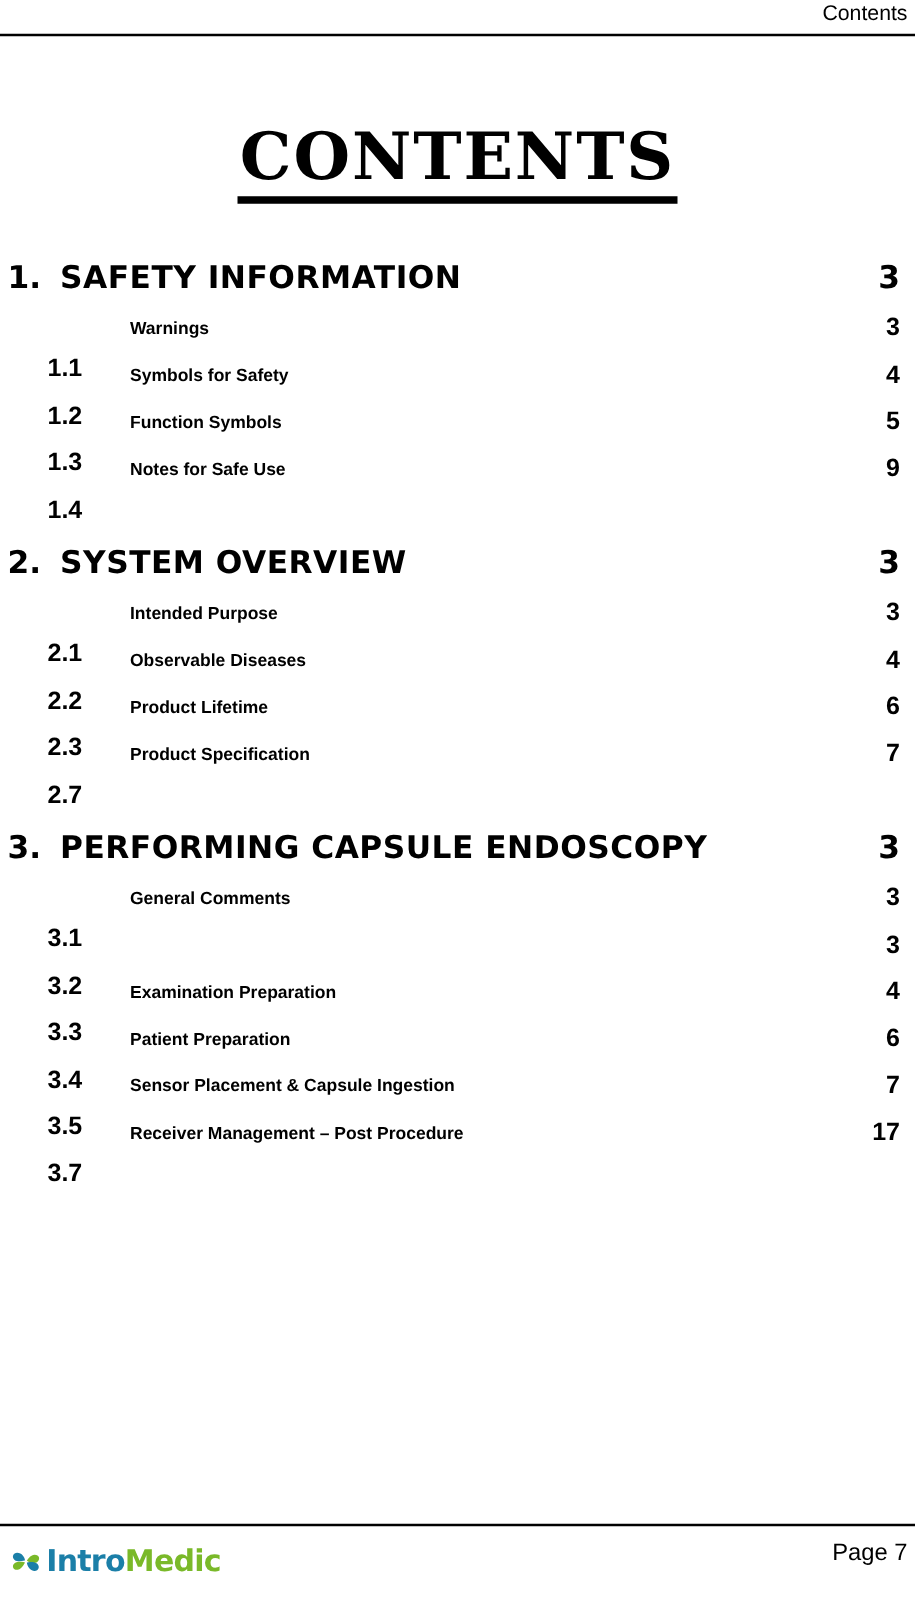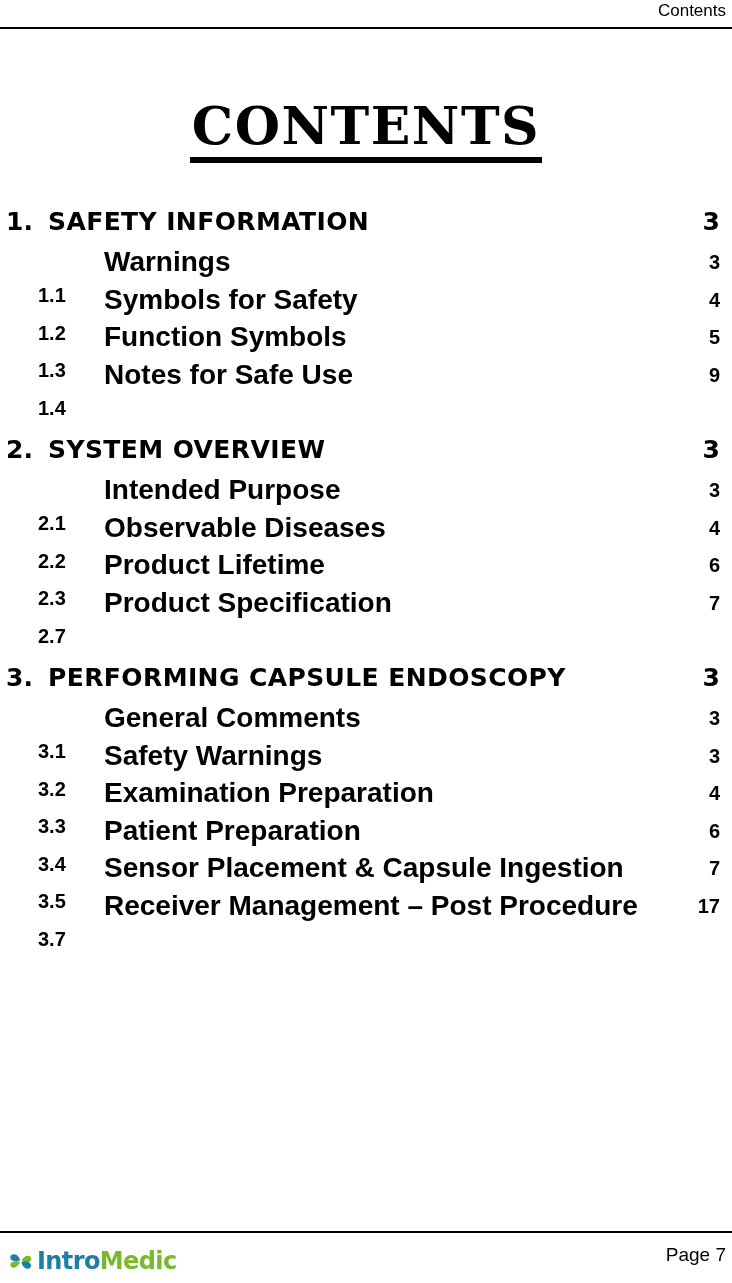--- a/index.html
+++ b/index.html
@@ -139,21 +139,21 @@
     font-size: 20px;
     font-weight: 700;
     line-height: 30px;
     margin-top: 33px;
   }
   .row.sub .label {
     position: absolute;
     left: 104px;
     top: 0;
     font-family: "Liberation Sans", sans-serif;
-    font-size: 28px;
+    font-size: 14px;
     font-weight: 700;
     line-height: 30px;
     white-space: nowrap;
   }
   .row.sub .page {
     position: absolute;
     right: 12px;
     top: 0;
     font-family: "Liberation Sans", sans-serif;
     font-size: 20px;
@@ -161,21 +161,21 @@
     line-height: 30px;
     text-align: right;
   }
 
   
   .footer {
     position: absolute;
     left: 0;
     bottom: 0;
     width: 732px;
-    height: 52px;
+    height: 64px;
   }
   .footer-rule {
     position: absolute;
     left: 0;
     top: 0px;
     width: 732px;
     height: 0;
     border-top: 2px solid #000;
   }
   .logo {
@@ -291,21 +291,20 @@
           <span class="label">PERFORMING CAPSULE ENDOSCOPY</span>
           <span class="page">3</span>
         </div>
         <div class="row sub">
           <span class="num">3.1</span>
           <span class="label">General Comments</span>
           <span class="page">3</span>
         </div>
         <div class="row sub">
           <span class="num">3.2</span>
-          <span class="label">Safety Warnings</span>
           <span class="page">3</span>
         </div>
         <div class="row sub">
           <span class="num">3.3</span>
           <span class="label">Examination Preparation</span>
           <span class="page">4</span>
         </div>
         <div class="row sub">
           <span class="num">3.4</span>
           <span class="label">Patient Preparation</span>

